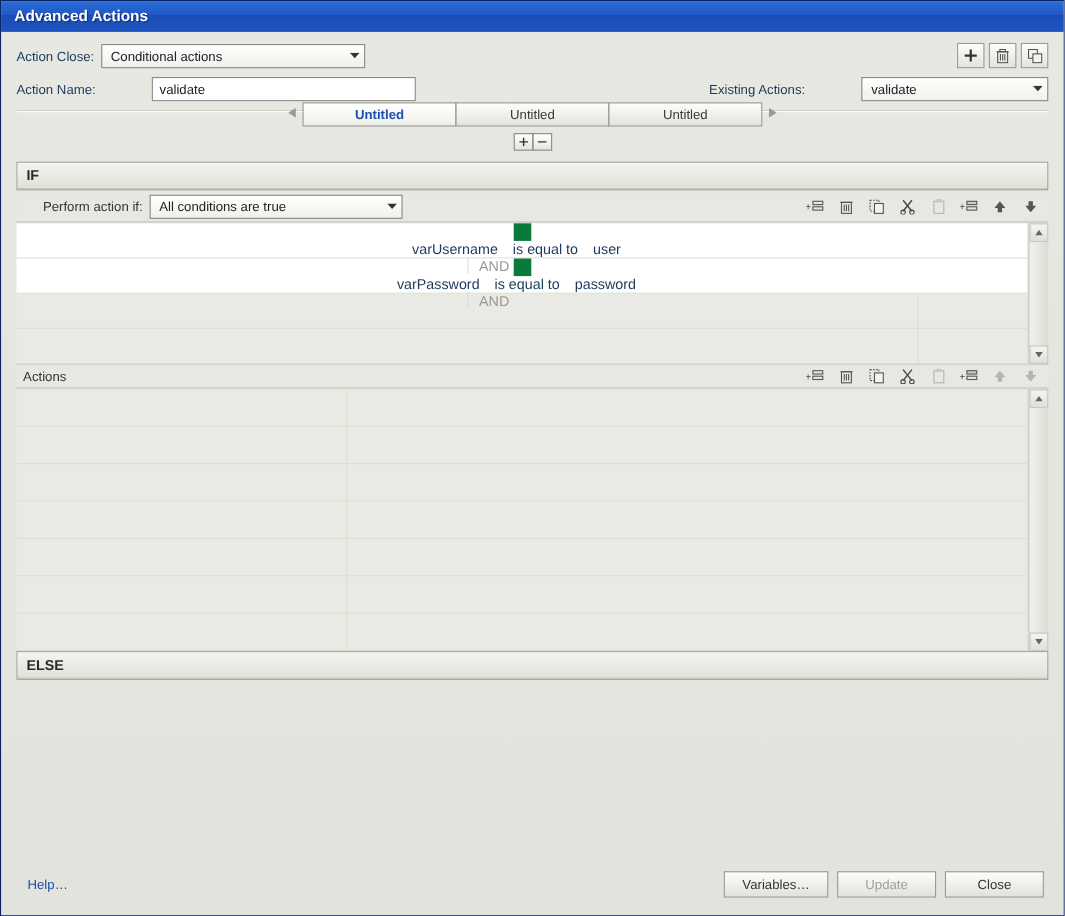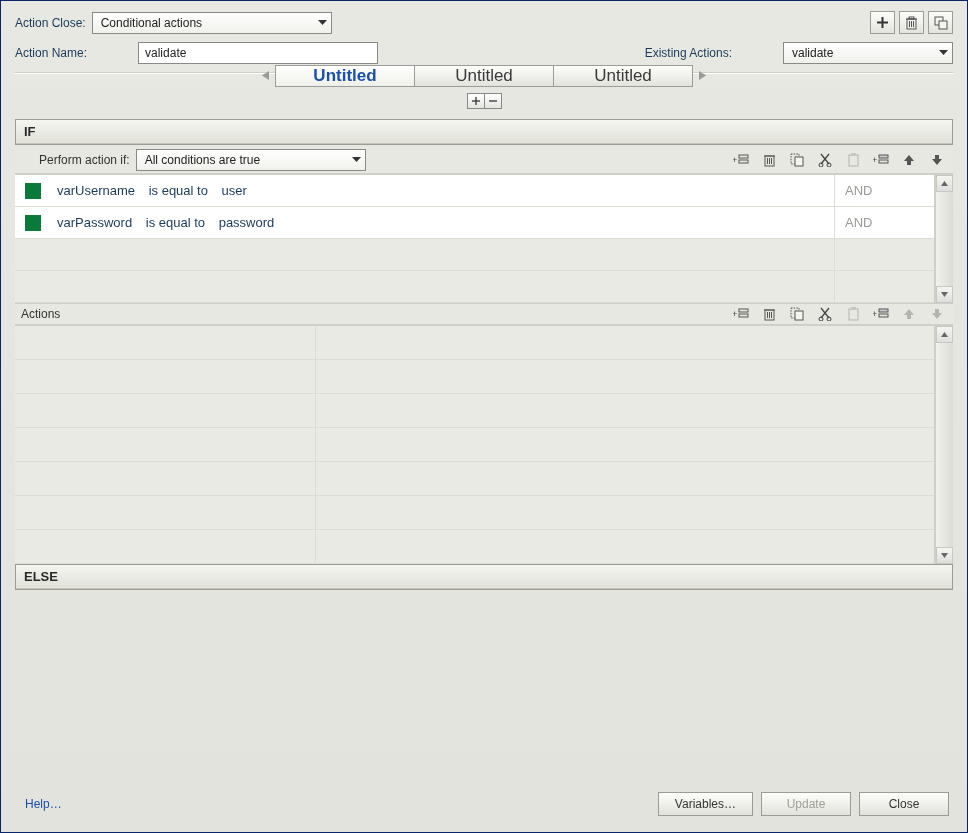--- a/index.html
+++ b/index.html
@@ -13,38 +13,38 @@
 .dropdown { height: 22px; border: 1px solid #8a8a84; background: linear-gradient(to bottom, #fff, #f0f0ec); display: flex; align-items: center; padding: 0 4px 0 8px; font-size: 12px; color: #222; position: relative; }
 .dropdown .arrow { margin-left: auto; padding-left: 10px; }
 .arrow svg, .ico svg { display: block; }
 .textin { height: 22px; border: 1px solid #8a8a84; background: #fff; padding: 0 6px; display: flex; align-items: center; font-size: 12px; color: #222; }
 .top-icons { margin-left: auto; display: flex; gap: 4px; }
 .icon-btn { width: 25px; height: 23px; border: 1px solid #9c9c96; background: linear-gradient(to bottom, #fcfcfa, #e4e4de); display: flex; align-items: center; justify-content: center; cursor: pointer; }
 .spacer { flex: 1; }
 .hr { border-top: 1px solid #cfcfc8; border-bottom: 1px solid #fff; margin: 2px 0; }
 .tabstrip { display: flex; align-items: center; justify-content: center; position: relative; margin-top: -11px; }
 .tab-arrow { color: #888; padding: 0 6px; cursor: pointer; font-size: 10px; }
-.tab { width: 140px; height: 22px; border: 1px solid #9c9c96; background: linear-gradient(to bottom, #fdfdfb, #e3e3dd); display: flex; align-items: center; justify-content: center; font-size: 17px; color: #3a3a3a; margin-left: -1px; cursor: pointer; }
+.tab { width: 140px; height: 22px; border: 1px solid #9c9c96; background: linear-gradient(to bottom, #fdfdfb, #e3e3dd); display: flex; align-items: center; justify-content: center; font-size: 12px; color: #3a3a3a; margin-left: -1px; cursor: pointer; }
 .tab.active { color: #1a4fae; font-weight: bold; background: linear-gradient(to bottom, #fff, #f0f0ea); }
 .tab:first-of-type { margin-left: 0; }
 .pm-row { display:flex; justify-content:center; padding:6px 0 10px 0; gap:0; }
 .pm-btn { width:18px; height:16px; border:1px solid #888; background:linear-gradient(to bottom,#fff,#e5e5df); display:flex; align-items:center; justify-content:center; font-size:10px; color:#333; cursor:pointer; }
 .pm-btn + .pm-btn { margin-left:-1px; }
 .panel { border: 1px solid #9c9c94; background: #eeeee9; margin-bottom: 2px; }
 .panel-head { background: linear-gradient(to bottom, #f5f5f0, #e1e1da); border-bottom: 1px solid #c5c5be; padding: 4px 8px; font-weight: bold; color: #2a2a2a; font-size: 13px; }
 .ifbody { }
 .subhead { display: flex; align-items:center; padding: 2px 8px 2px 4px; background: #e8e8e2; border-bottom: 1px solid #cfcfc8; }
 .subhead .lbl { color: #333; }
 .toolbar-icons { margin-left:auto; display:flex; gap: 12px; align-items:center; }
 .toolbar-icons .ti { width:16px; height:16px; display:flex; align-items:center; justify-content:center; cursor:pointer; }
 .toolbar-icons .ti.disabled { opacity: 0.35; cursor: default; }
 .grid-wrap { display:flex; }
 .grid { flex:1; border-right:1px solid #cfcfc8; }
 .grid-row { display:flex; height: 32px; border-bottom: 1px solid #dcdcd4; align-items:center; }
-.grid-row.white { background: #fff; }
+.grid-row.white { background: #fff; flex-direction: column; }
 .grid-row.grey { background: #eaeae4; }
 .mark { width:16px; height:16px; background:#0a7a3a; margin: 0 10px; flex-shrink:0; }
 .cond-text { flex:1; padding:0 6px; color:#1a3a5a; font-size:13px; }
 .cond-text span { margin-right: 10px; }
 .and-cell { width:100px; border-left:1px solid #dcdcd4; height:100%; display:flex; align-items:center; justify-content:flex-start; padding-left:10px; color:#9a9a94; font-size:13px; }
 .sbar { width:18px; background: linear-gradient(to right, #f2f2ed, #dcdcd5); border-left:1px solid #cfcfc8; display:flex; flex-direction:column; }
 .sbar .sbtn { height:17px; display:flex; align-items:center; justify-content:center; background: linear-gradient(to bottom, #f5f5f0, #dedede); border:1px solid #c8c8c0; margin:0; }
 .sbar .strack { flex:1; }
 .actgrid .grid-row { height: 34px; }
 .actgrid .action-text { flex:1; padding:0 6px; color:#1a3a5a; font-size:13px; }
@@ -53,20 +53,23 @@
 .footer { display:flex; align-items:center; padding: 10px 4px 6px 4px; margin-top:auto; }
 .help { color:#1a4fae; cursor:pointer; text-decoration: none; padding-left:6px; }
 .btn { height:24px; min-width:90px; border:1px solid #9c9c96; background: linear-gradient(to bottom, #fdfdfb, #e2e2db); padding:0 16px; display:flex; align-items:center; justify-content:center; cursor:pointer; margin-left:8px; font-size:12px; color:#333; }
 .btn.disabled { color:#a0a09a; cursor:default; }
 .condgrid2-wrap, .act-wrap { border-top:1px solid #cfcfc8; }
 </style>
 </head>
 <body>
 
 <div class="window">
+  <div class="titlebar">
+    <span>Advanced Actions</span>
+  </div>
 
   <div class="content">
 
     <div class="row1">
       <span class="lbl">Action Close:</span>
       <div class="dropdown" style="width:240px">
         <span>Conditional actions</span>
         <span class="arrow">
             <svg width="9" height="6">
               <polygon points="0,0 9,0 4.5,5" fill="#333"></polygon>

